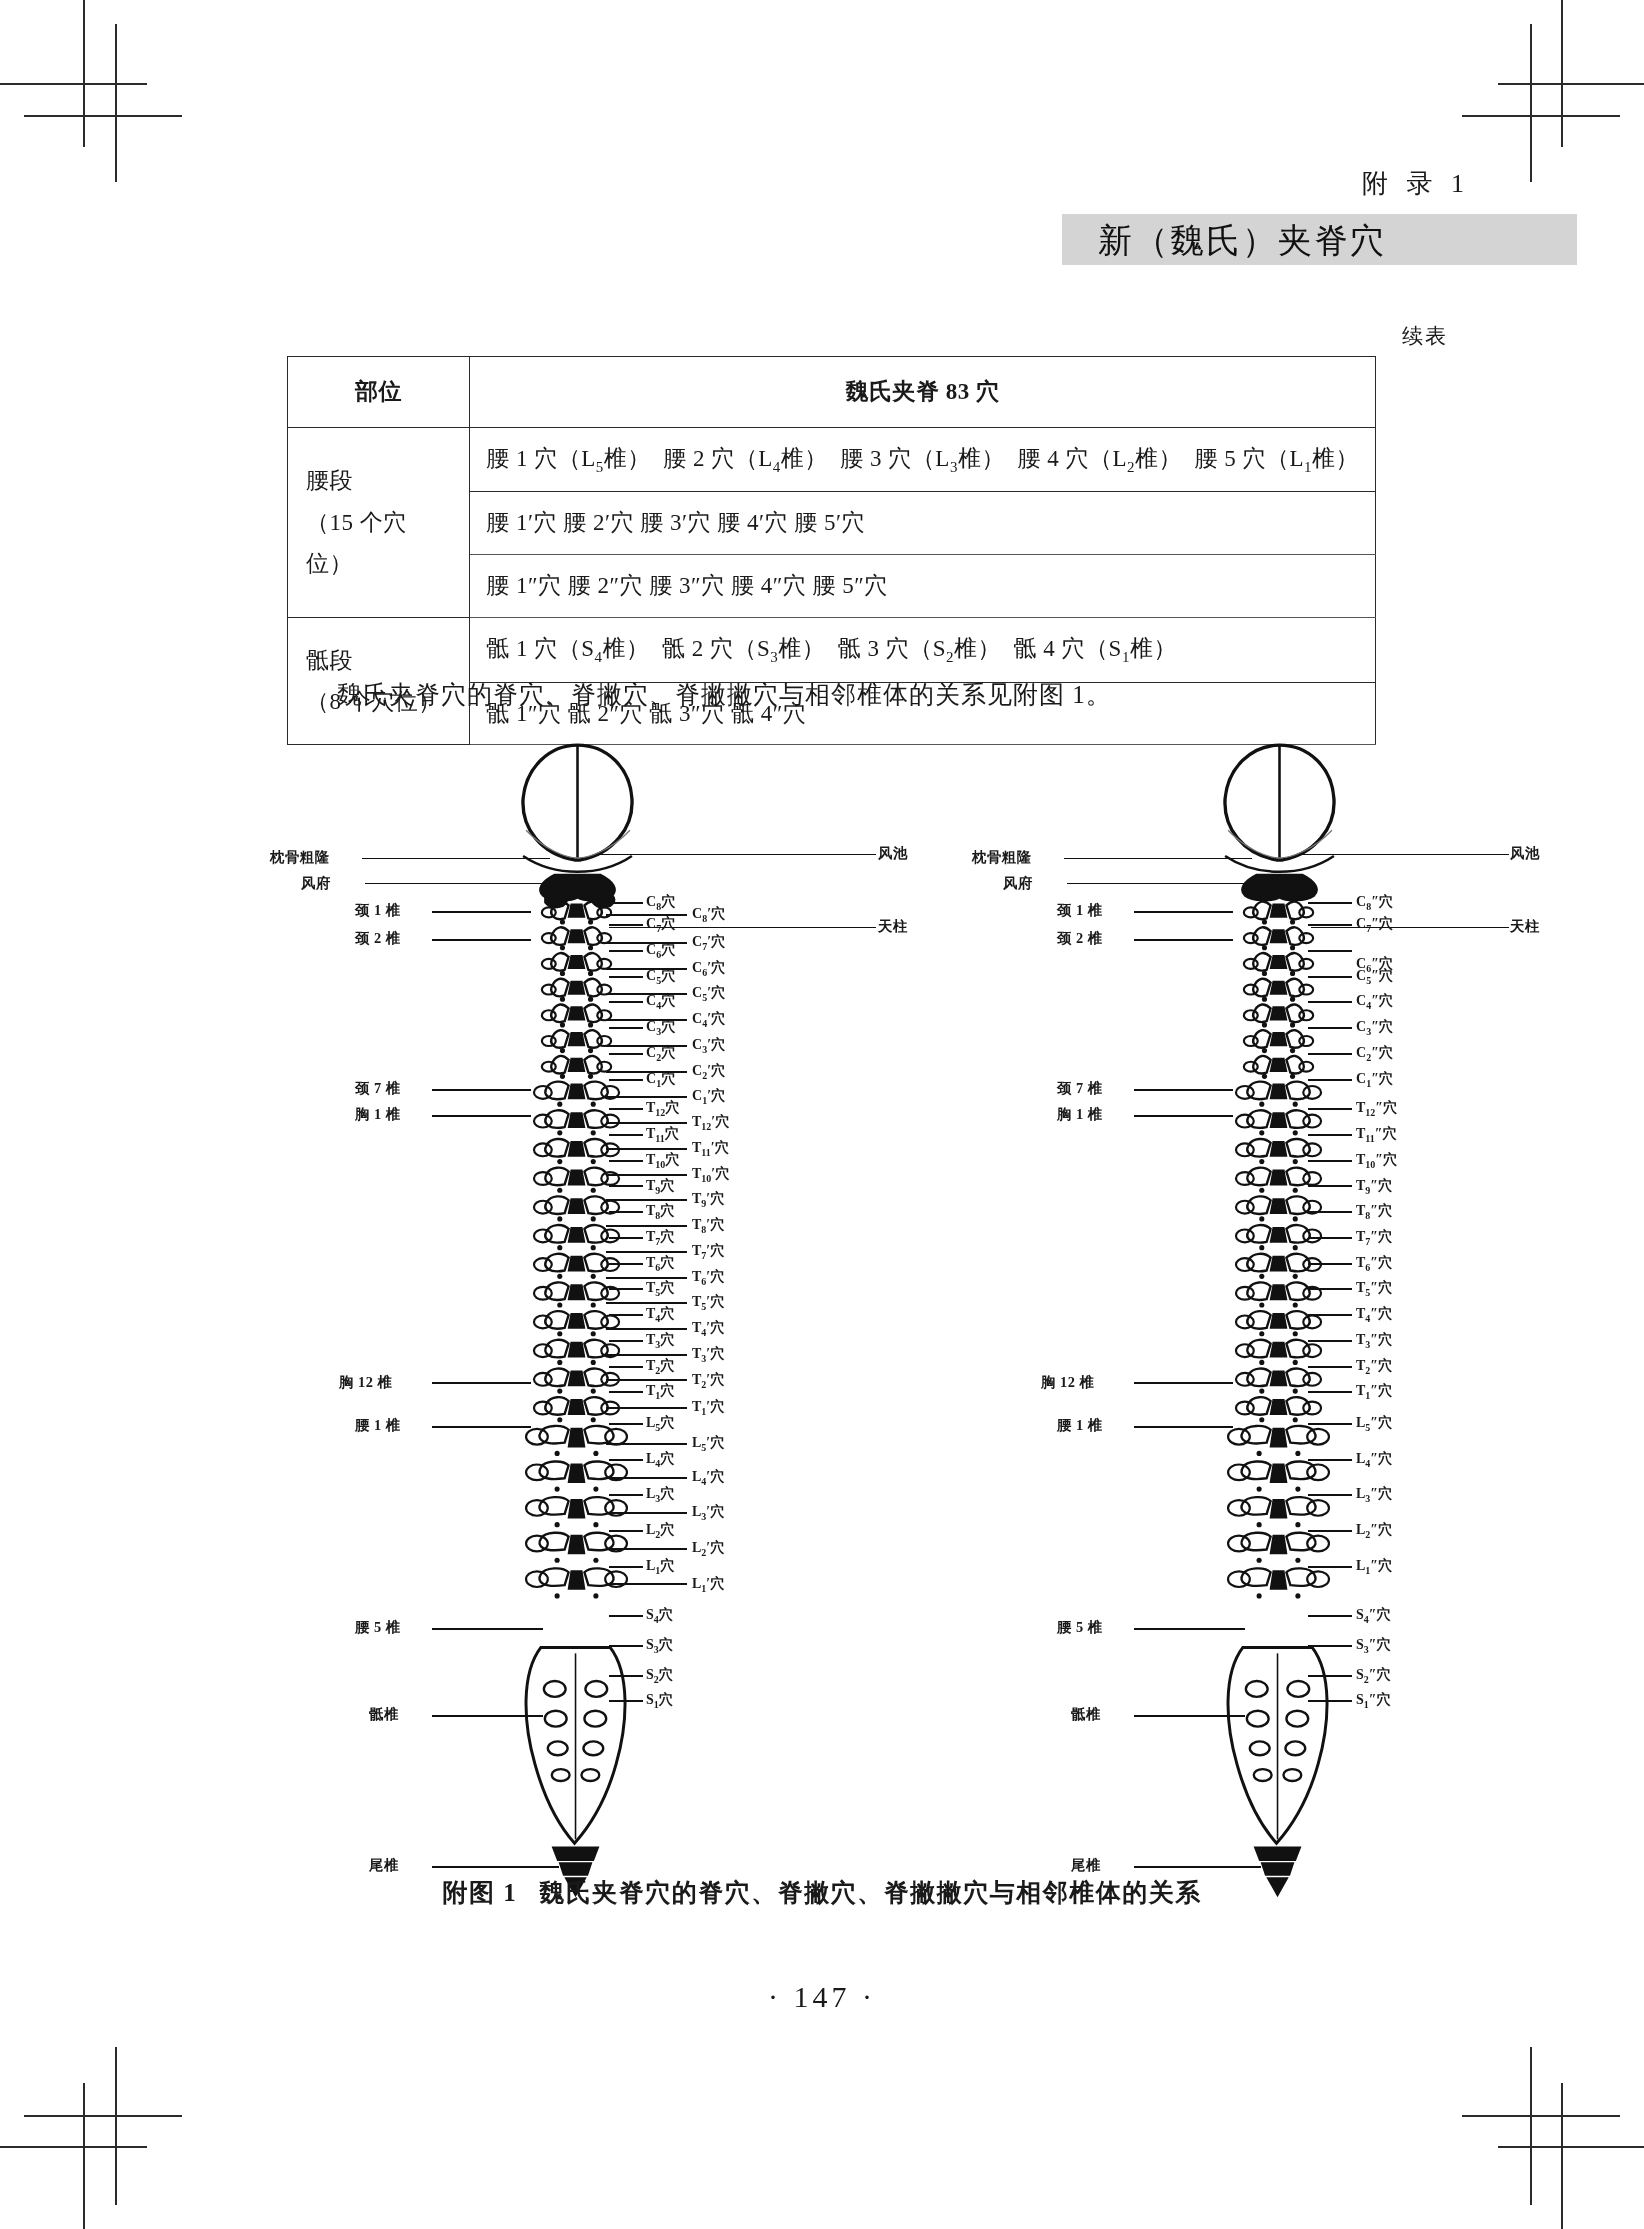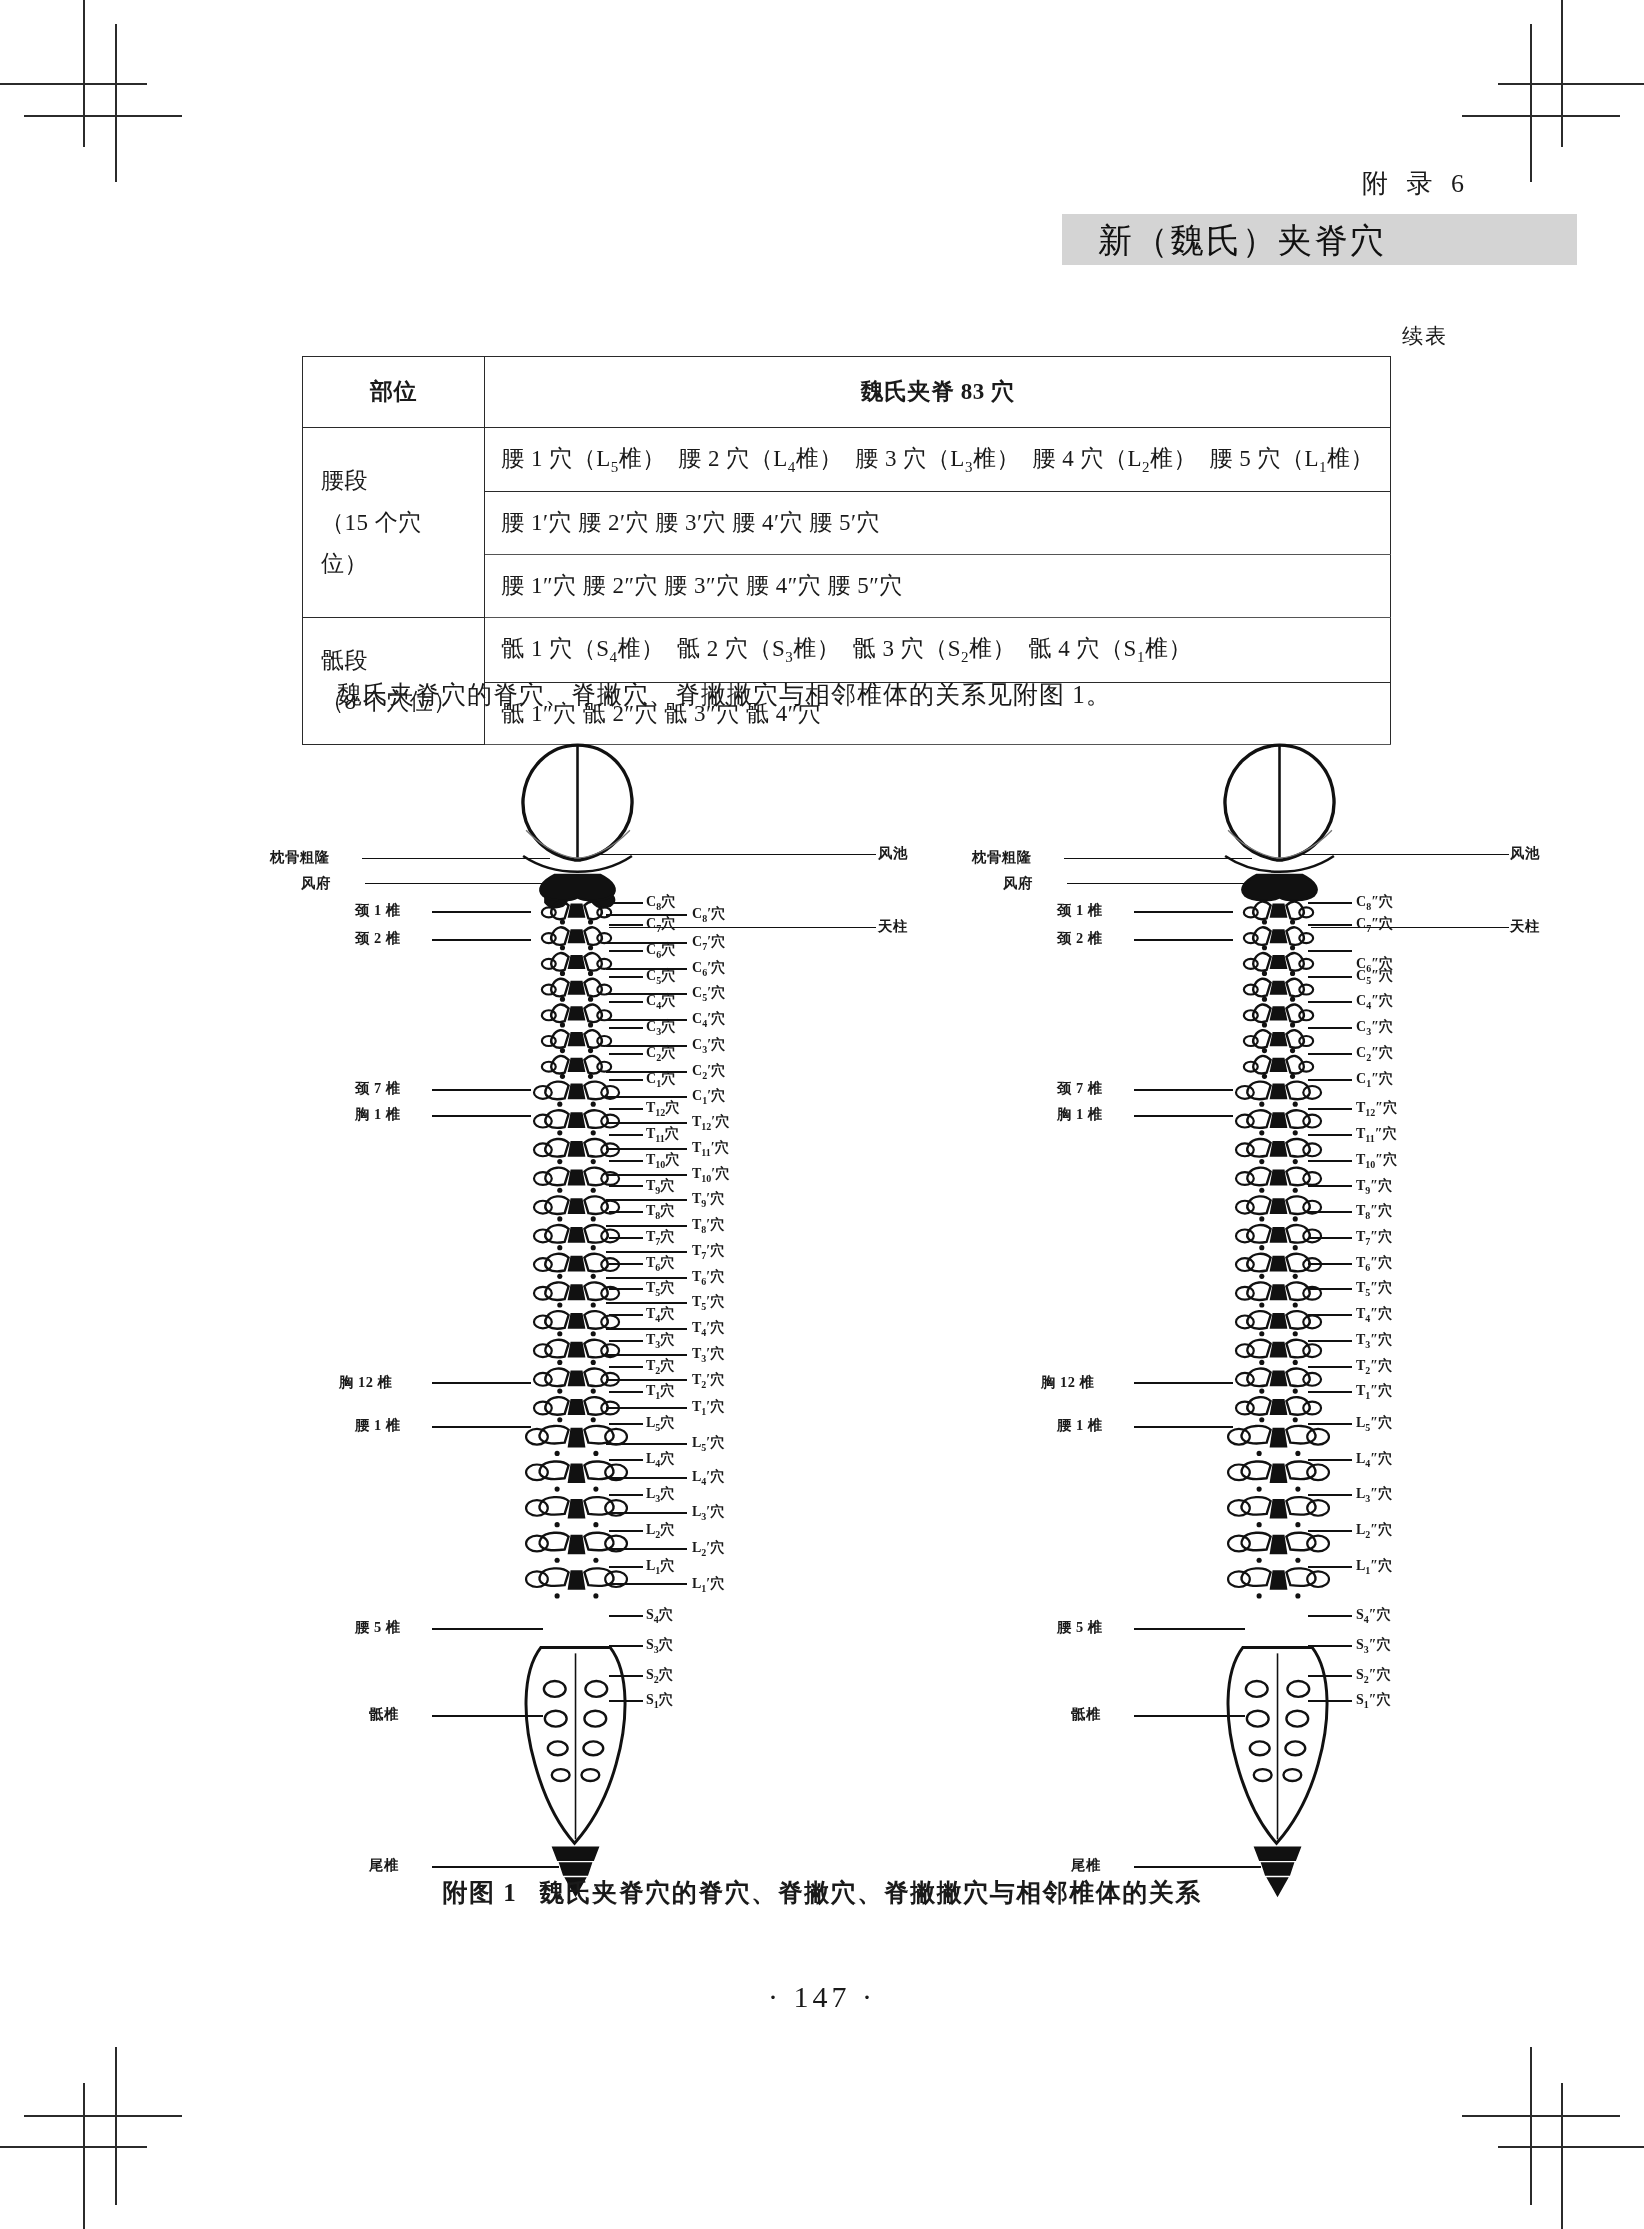--- a/index.html
+++ b/index.html
@@ -29,21 +29,20 @@
     white-space:nowrap;
   }
   .cont-note{
     position:absolute;right:196px;top:322px;font-size:21px;letter-spacing:2px;
   }
 
   
   .tbl{
     position:absolute;left:287px;top:356px;width:1089px;
     border-collapse:collapse;
-    margin-left:15px;
   }
   .tbl td{
     border:1.5px solid #2a2a2a;
     padding:12px 16px;
     font-size:23px;line-height:1.65;vertical-align:middle;
     letter-spacing:0.5px;
   }
   .tbl td.thin{border-top:1px solid #555;border-bottom:1px solid #555;}
   .tbl td.head-left{width:158px;text-align:center;font-weight:bold;padding:16px 8px;}
   .tbl td.head-right{text-align:center;font-weight:bold;padding:16px 8px;}
@@ -105,21 +104,21 @@
   <i class="h" style="left:0px;top:2146px;width:147px;"></i>
   <i class="v" style="left:83px;top:2083px;height:147px;"></i>
 </div>
 <div class="crop">
   <i class="h" style="left:1462px;top:2115px;width:158px;"></i>
   <i class="v" style="left:1530px;top:2047px;height:158px;"></i>
   <i class="h" style="left:1498px;top:2146px;width:147px;"></i>
   <i class="v" style="left:1561px;top:2083px;height:147px;"></i>
 </div>
 
-<div class="appendix-no">附 录 6</div>
+<div class="appendix-no">附 录 1</div>
 <div class="title-band">
   <div class="t">新（魏氏）夹脊穴</div>
 </div>
 <div class="cont-note">续表</div>
 
 <table class="tbl">
   <tbody>
     <tr>
       <td class="head-left">部位</td>
       <td class="head-right">魏氏夹脊 83 穴</td>

